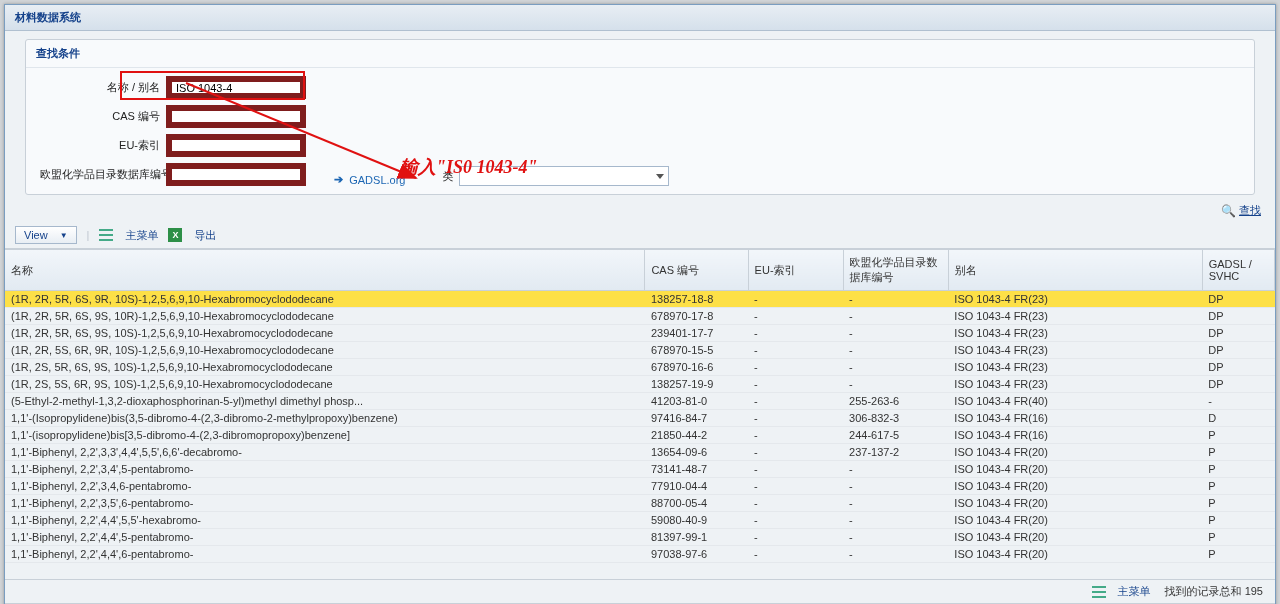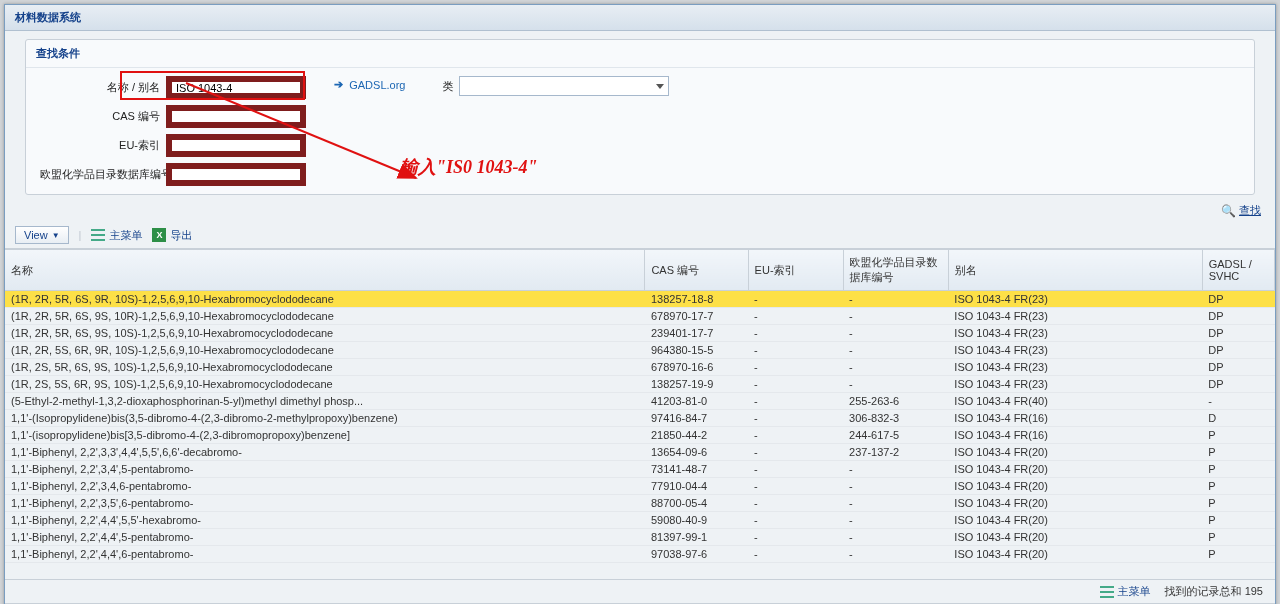--- a/index.html
+++ b/index.html
@@ -1,41 +1,41 @@
 <!DOCTYPE html>
 <html><head>
 <meta charset="utf-8">
 <style>
 * { box-sizing: border-box; margin: 0; padding: 0; }
 body { font-family: Arial, "Microsoft YaHei", sans-serif; font-size: 11px; background: #d0d3d6; color: #333; }
 .window { background: #eef2f5; margin: 4px; border: 1px solid #7a9dc0; box-shadow: 0 0 3px rgba(0,0,0,0.3); }
 .title-bar { background: linear-gradient(#e8eef4, #d5e0eb); padding: 5px 10px; border-bottom: 1px solid #b0c0d0; font-weight: bold; color: #15428b; font-size: 11px; }
 .search-panel { margin: 8px 20px; border: 1px solid #c8d0d8; background: #f8fafc; border-radius: 3px; }
 .search-header { padding: 6px 10px; color: #15428b; font-weight: bold; border-bottom: 1px solid #e0e6ec; font-size: 11px; }
-.search-body { padding: 8px 14px; display: flex; gap: 28px; align-items: flex-start; }
+.search-body { padding: 8px 14px; display: flex; gap: 28px; align-items: flex-end; }
 .form-col { display: flex; flex-direction: column; gap: 6px; }
 .form-row { display: flex; align-items: center; gap: 6px; }
 .form-label { text-align: right; color: #222; font-size: 11px; white-space: nowrap; }
 .col1 .form-label { width: 120px; }
 .col2 .form-label { width: 80px; }
 .col3 .form-label { width: 20px; }
 input[type=text] { height: 23px; padding: 0 4px; border: 6px solid #7f1d1d; font-size: 11px; }
 .col1 input { width: 140px; }
 .highlight-box { position: absolute; border: 2px solid #e01111; width: 185px; height: 29px; pointer-events: none; }
 .dropdown-btn { width: 26px; height: 20px; border: 1px solid #a6b8cc; background: linear-gradient(#fff,#e8eef4); display: inline-flex; align-items: center; justify-content: center; cursor: pointer; }
 .dropdown-btn::after { content: ""; border-left: 4px solid transparent; border-right: 4px solid transparent; border-top: 5px solid #555; }
 .link { color: #1c66b3; text-decoration: none; cursor: pointer; }
 .select-wide { width: 210px; height: 20px; border: 1px solid #a6b8cc; background: #fff; display: inline-flex; align-items: center; justify-content: flex-end; padding-right: 4px; }
 .select-wide::after { content: ""; border-left: 4px solid transparent; border-right: 4px solid transparent; border-top: 5px solid #555; }
 .help-icon { width: 14px; height: 14px; border-radius: 50%; border: 1px solid #3a78c0; color: #3a78c0; display: inline-flex; align-items: center; justify-content: center; font-size: 10px; font-weight: bold; }
 .annotation { position: absolute; color: #e01111; font-size: 18px; font-weight: bold; font-family: "SimSun", serif; font-style: italic; }
 .arrow-svg { position: absolute; pointer-events: none; }
 .search-action { text-align: right; padding: 0 14px 4px 0; color: #15428b; cursor: pointer; display:flex; justify-content:flex-end; align-items:center; gap:3px;}
 .toolbar { display: flex; align-items: center; gap: 10px; padding: 4px 10px; border-bottom: 1px solid #c8d0d8; background: #eef2f5; }
-.toolbar-btn { display: inline-flex; align-items: center; gap: 4px; color: #15428b; cursor: pointer; font-size: 11px; }
+.toolbar-btn { display: inline-flex; align-items: center; gap: 12px; color: #15428b; cursor: pointer; font-size: 11px; }
 .view-btn { border: 1px solid #a6b8cc; padding: 2px 8px; background: linear-gradient(#fff,#e8eef4); }
 .grid-wrap { height: 330px; overflow: auto; border-top: 1px solid #c8d0d8; }
 table { width: 100%; border-collapse: collapse; font-size: 11px; table-layout: fixed; }
 thead th { background: linear-gradient(#f2f6fa,#e2eaf2); border-right: 1px solid #c8d0d8; border-bottom: 1px solid #c8d0d8; padding: 5px 6px; text-align: left; color: #333; font-weight: normal; position: sticky; top: 0; }
 tbody td { border-bottom: 1px solid #e4e8ec; padding: 2px 6px; white-space: nowrap; overflow: hidden; text-overflow: ellipsis; }
 tbody tr.selected td { background: #fde047; }
 .bottom-bar { display: flex; justify-content: flex-end; align-items: center; gap: 14px; padding: 4px 12px; border-top: 1px solid #c8d0d8; background: #eef2f5; font-size: 11px; }
 .action-bar { display: flex; justify-content: flex-end; align-items: center; gap: 14px; padding: 6px 14px; background: #eef2f5; border-top: 1px solid #c8d0d8; }
 .btn-apply { color: #2a8a2a; cursor: pointer; display:inline-flex; align-items:center; gap:3px;}
 .btn-cancel { color: #15428b; cursor: pointer; display:inline-flex; align-items:center; gap:3px;}
@@ -147,37 +147,37 @@
           <tr class="selected">
             <td>(1R, 2R, 5R, 6S, 9R, 10S)-1,2,5,6,9,10-Hexabromocyclododecane</td>
             <td>138257-18-8</td>
             <td>-</td>
             <td>-</td>
             <td>ISO 1043-4 FR(23)</td>
             <td>DP</td>
           </tr>
           <tr>
             <td>(1R, 2R, 5R, 6S, 9S, 10R)-1,2,5,6,9,10-Hexabromocyclododecane</td>
-            <td>678970-17-7</td>
+            <td>678970-17-8</td>
             <td>-</td>
             <td>-</td>
             <td>ISO 1043-4 FR(23)</td>
             <td>DP</td>
           </tr>
           <tr>
             <td>(1R, 2R, 5R, 6S, 9S, 10S)-1,2,5,6,9,10-Hexabromocyclododecane</td>
             <td>239401-17-7</td>
             <td>-</td>
             <td>-</td>
             <td>ISO 1043-4 FR(23)</td>
             <td>DP</td>
           </tr>
           <tr>
             <td>(1R, 2R, 5S, 6R, 9R, 10S)-1,2,5,6,9,10-Hexabromocyclododecane</td>
-            <td>964380-15-5</td>
+            <td>678970-15-5</td>
             <td>-</td>
             <td>-</td>
             <td>ISO 1043-4 FR(23)</td>
             <td>DP</td>
           </tr>
           <tr>
             <td>(1R, 2S, 5R, 6S, 9S, 10S)-1,2,5,6,9,10-Hexabromocyclododecane</td>
             <td>678970-16-6</td>
             <td>-</td>
             <td>-</td>

